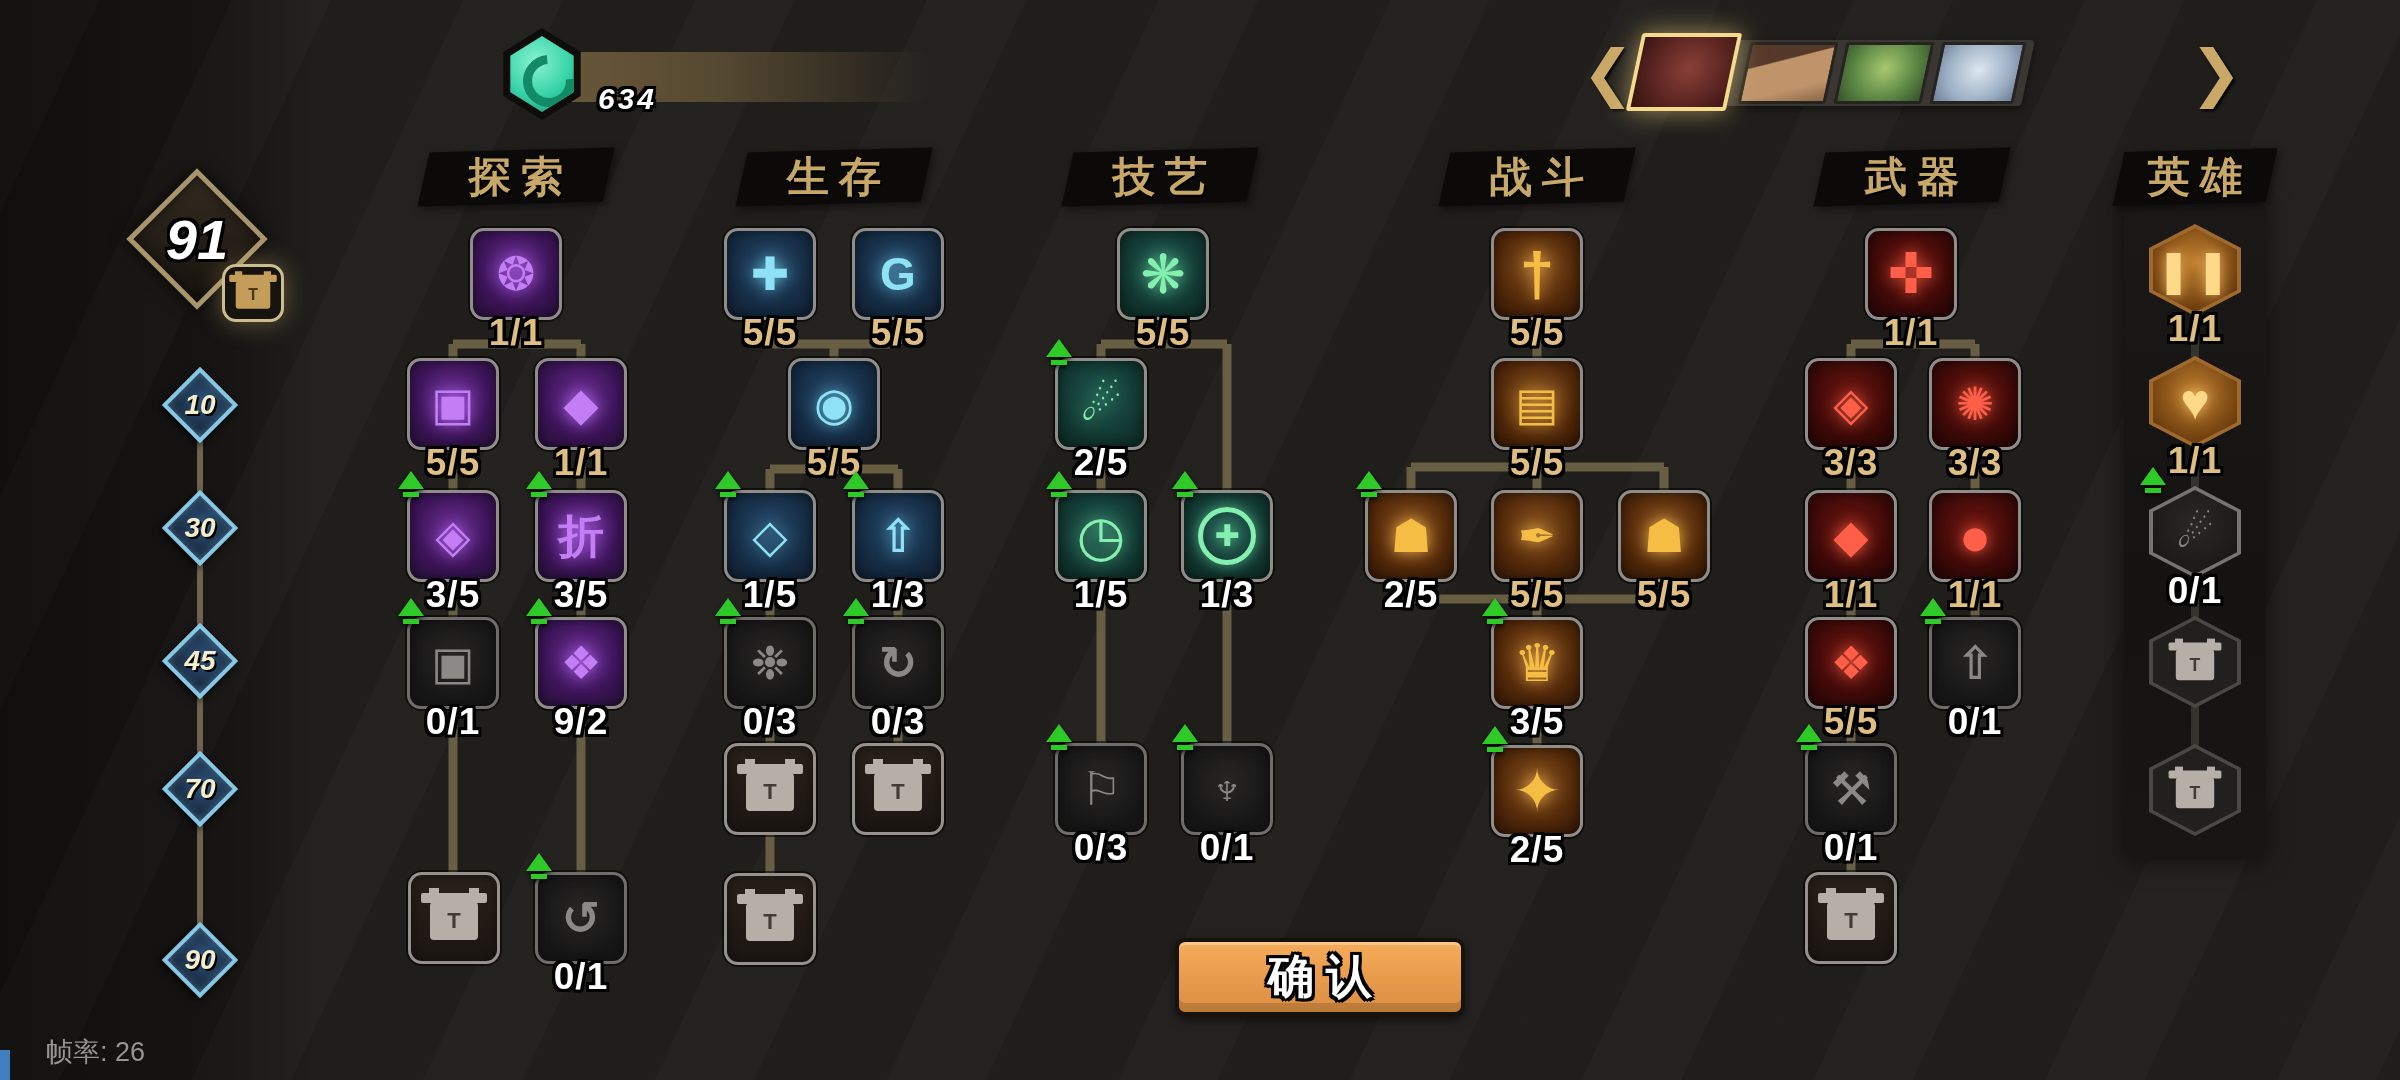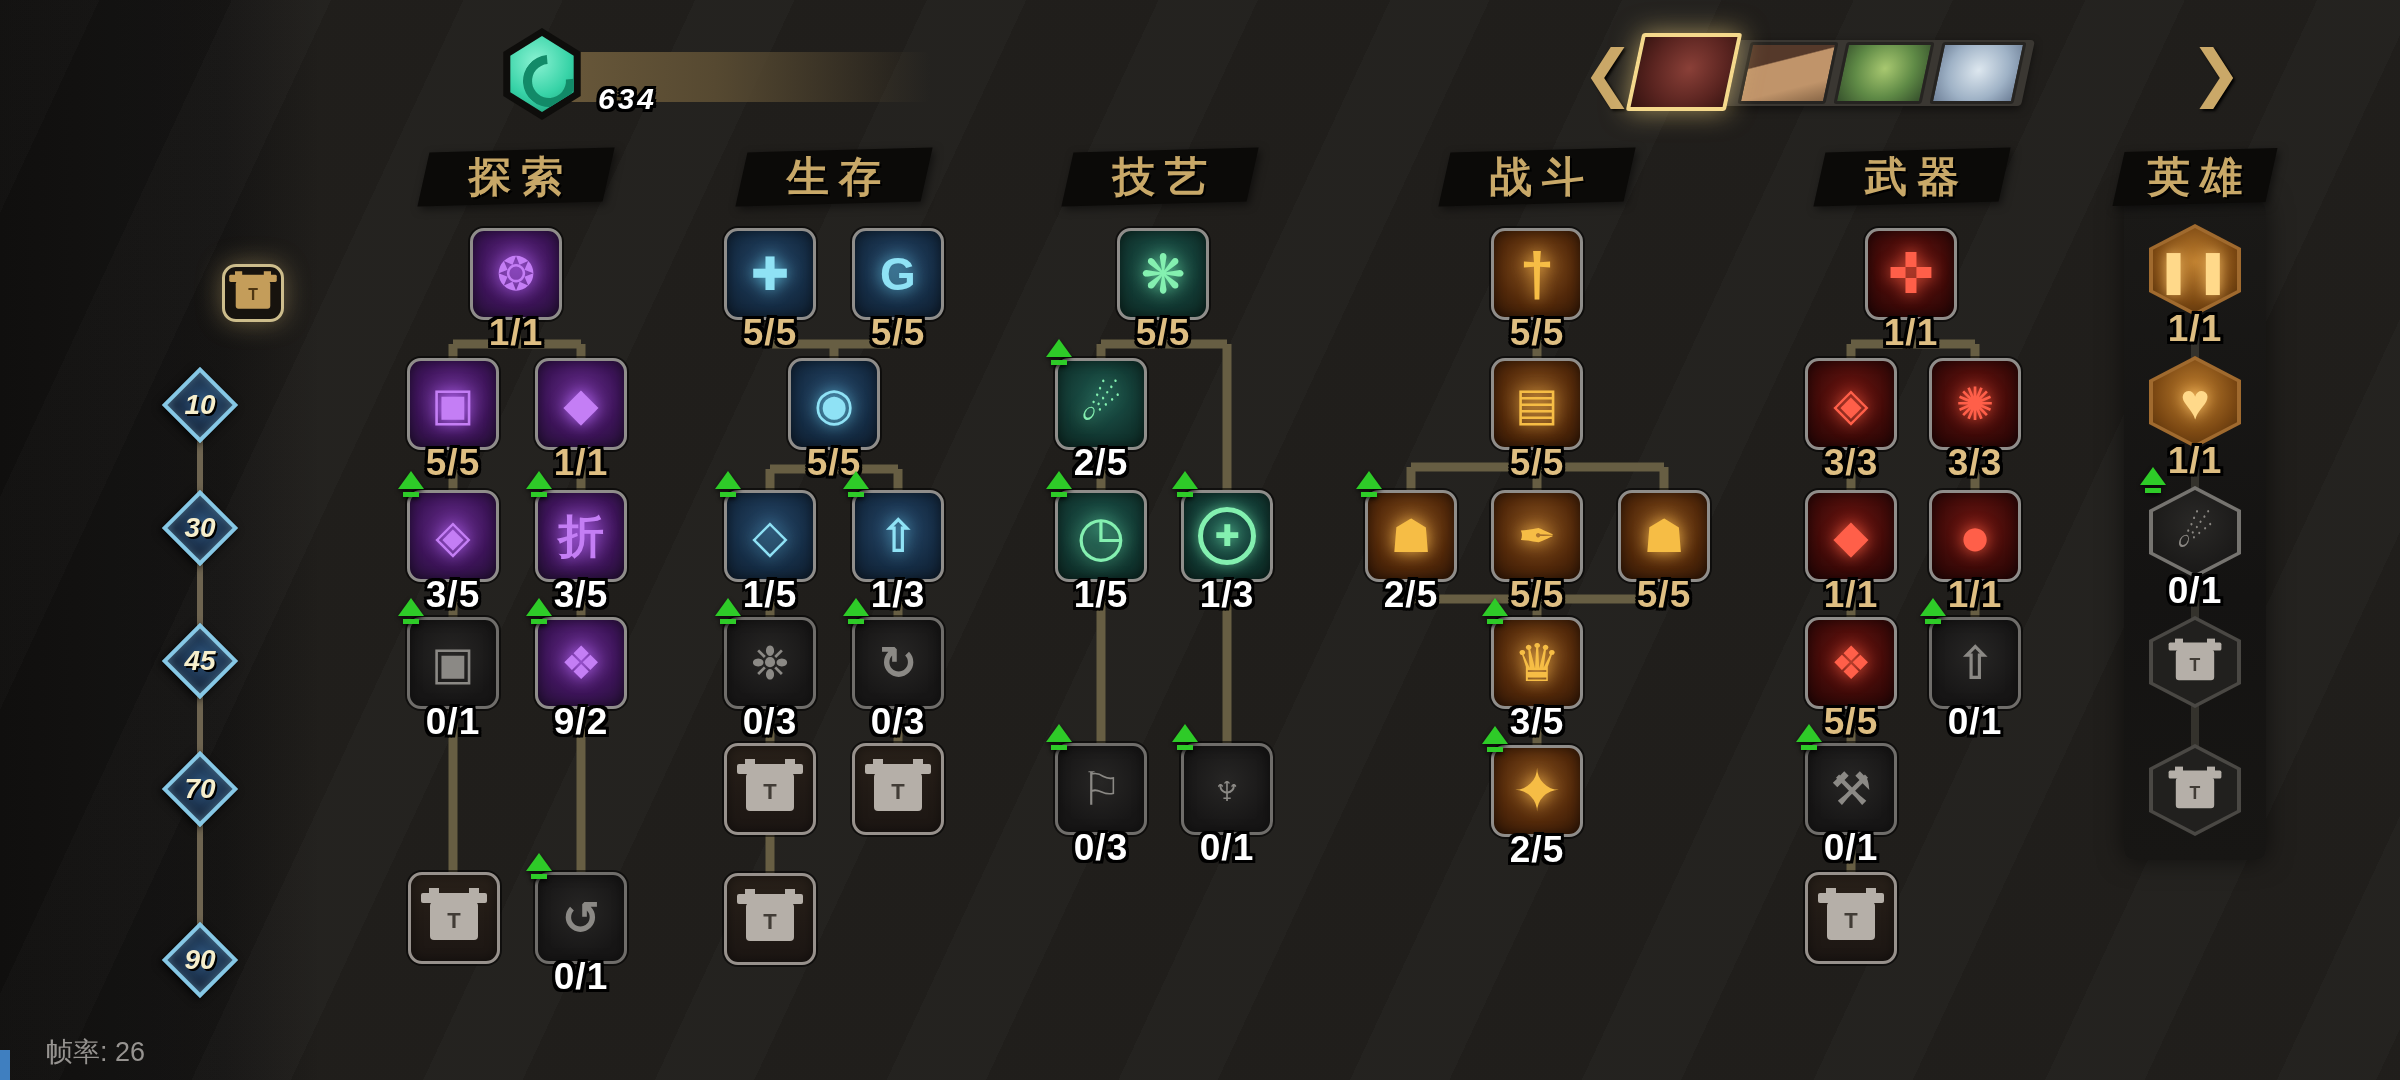--- a/index.html
+++ b/index.html
@@ -174,20 +174,24 @@
   <div class="cur-amount">634</div>
 
   <div class="car-nav" style="left:1582px">❮</div>
   <div class="car-strip"></div>
   <div class="portrait sel p1" style="left:1634px;top:33px;width:100px;height:78px"></div>
   <div class="portrait p2" style="left:1744px;top:42px;width:88px;height:62px"></div>
   <div class="portrait p3" style="left:1840px;top:42px;width:88px;height:62px"></div>
   <div class="portrait p4" style="left:1936px;top:42px;width:84px;height:62px"></div>
   <div class="car-nav" style="left:2190px">❯</div>
 
+  <div class="lvl-wrap">
+    <div class="lvl-diamond"></div>
+    <div class="lvl-num">91</div>
+  </div>
   <div class="lvl-chest-btn">
     <span class="chesticon gold">
         <span class="lid"></span>
         <span class="mark">T</span>
       </span>
   </div>
 
   <div class="mile" style="top:367px">
       <div class="mrot"></div>
       <div class="mnum">10</div>
@@ -551,13 +555,16 @@
     <div class="hexo dim">
         <div class="hexi chestin">
           <span class="chesticon">
             <span class="lid"></span>
             <span class="mark">T</span>
           </span>
         </div>
       </div>
   </div>
 
+  <div class="confirm">
+    <span class="ct">确认</span>
+  </div>
 </div>
 
 </body></html>

